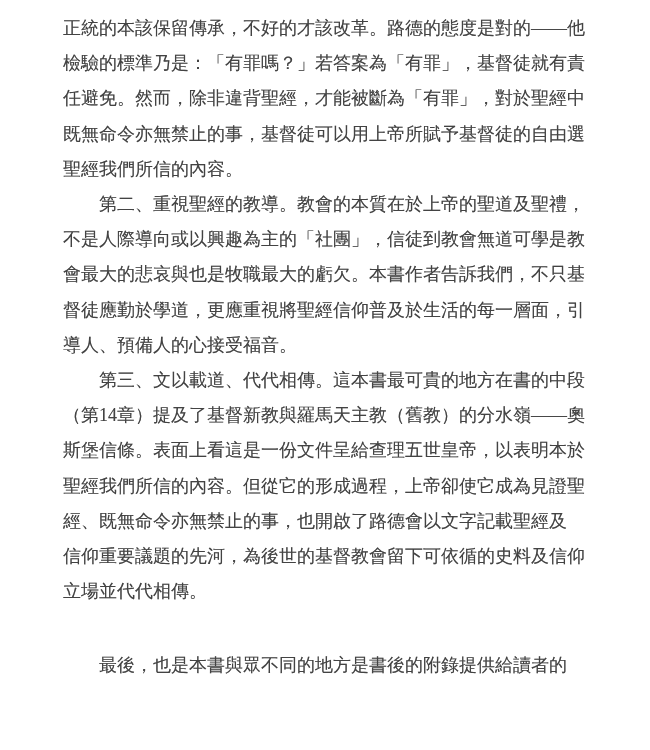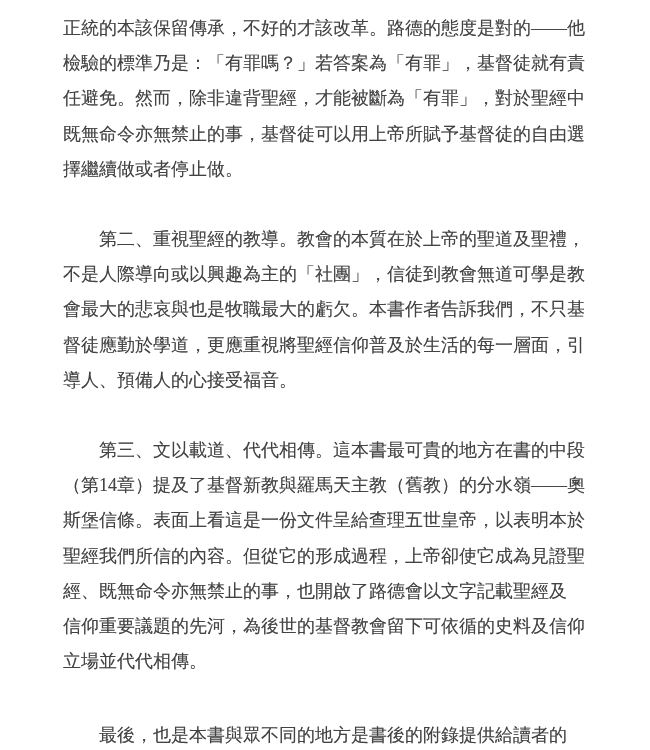--- a/index.html
+++ b/index.html
@@ -26,36 +26,35 @@
   }
   .text-block p {
     margin: 0;
     font-size: 18px;
     line-height: 35.2px;
     letter-spacing: 0;
     white-space: pre-line;
     text-align: left;
   }
   .text-block p + p {
-    margin-top: 35px;
   }
   .text-block p.last-para {
     margin-top: 39px;
   }
 </style>
 </head>
 <body>
 
 <div class="page">
   <div class="text-block">
     <p>正統的本該保留傳承，不好的才該改革。路德的態度是對的——他
 檢驗的標準乃是：「有罪嗎？」若答案為「有罪」，基督徒就有責
 任避免。然而，除非違背聖經，才能被斷為「有罪」，對於聖經中
 既無命令亦無禁止的事，基督徒可以用上帝所賦予基督徒的自由選
-擇繼續做或者停止做。</p>
+聖經我們所信的內容。</p>
     <p>　　第二、重視聖經的教導。教會的本質在於上帝的聖道及聖禮，
 不是人際導向或以興趣為主的「社團」，信徒到教會無道可學是教
 會最大的悲哀與也是牧職最大的虧欠。本書作者告訴我們，不只基
 督徒應勤於學道，更應重視將聖經信仰普及於生活的每一層面，引
 導人、預備人的心接受福音。</p>
     <p>　　第三、文以載道、代代相傳。這本書最可貴的地方在書的中段
 （第14章）提及了基督新教與羅馬天主教（舊教）的分水嶺——奧
 斯堡信條。表面上看這是一份文件呈給查理五世皇帝，以表明本於
 聖經我們所信的內容。但從它的形成過程，上帝卻使它成為見證聖
 經、既無命令亦無禁止的事，也開啟了路德會以文字記載聖經及

